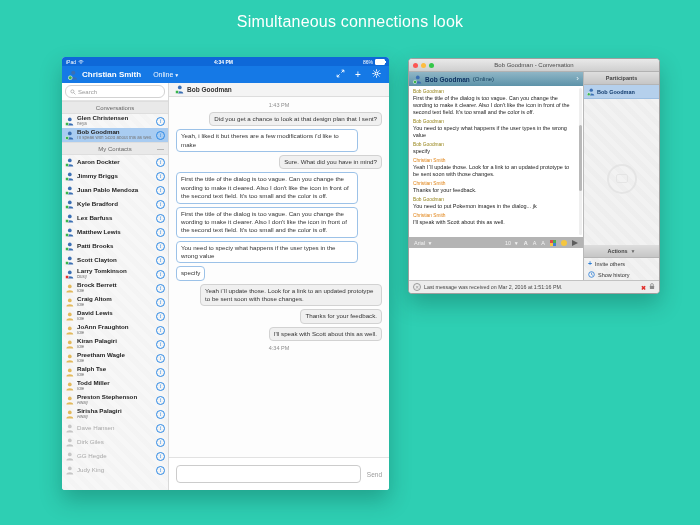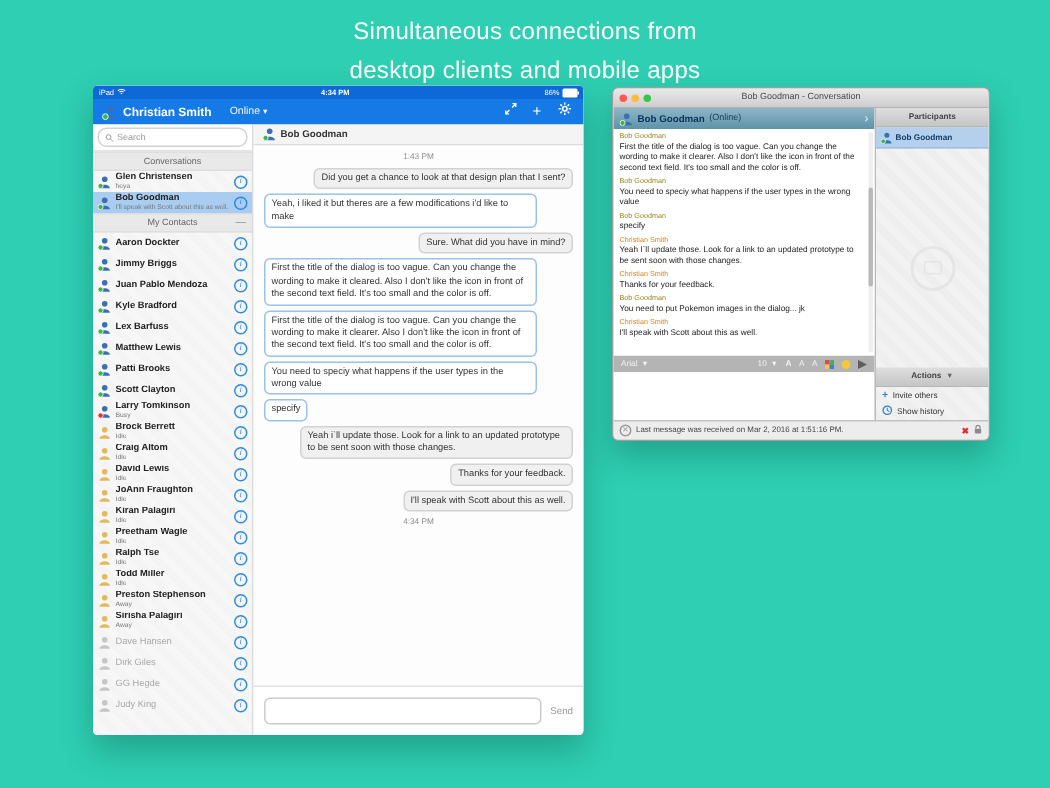--- a/index.html
+++ b/index.html
@@ -118,22 +118,21 @@
   .xcirc{width:6px;height:6px;border:1px solid #9a9a9a;border-radius:50%;color:#9a9a9a;
     font-size:5px;line-height:6px;text-align:center;}
   .redico{color:#e0312d;font-size:6px;font-weight:bold;}
 </style>
 </head>
 <body>
 
 <div class="stage">
 
   <div class="heading">
-    <div>Simultaneous connections from</div>
-    <div>desktop clients and mobile apps</div>
+    <div>Simultaneous connections look</div>
   </div>
 
   <div class="ipad">
     <div class="ios-status">
       <span>iPad</span>
       <span style="margin-left:2px">
         <svg width="6" height="5" viewBox="0 0 10 8">
             <path d="M1 4 a6 6 0 0 1 8 0" fill="none" stroke="#fff" stroke-width="1.2"></path>
             <path d="M2.8 5.6 a3.2 3.2 0 0 1 4.4 0" fill="none" stroke="#fff" stroke-width="1.2"></path>
             <circle cx="5" cy="7" r="0.9" fill="#fff"></circle>

